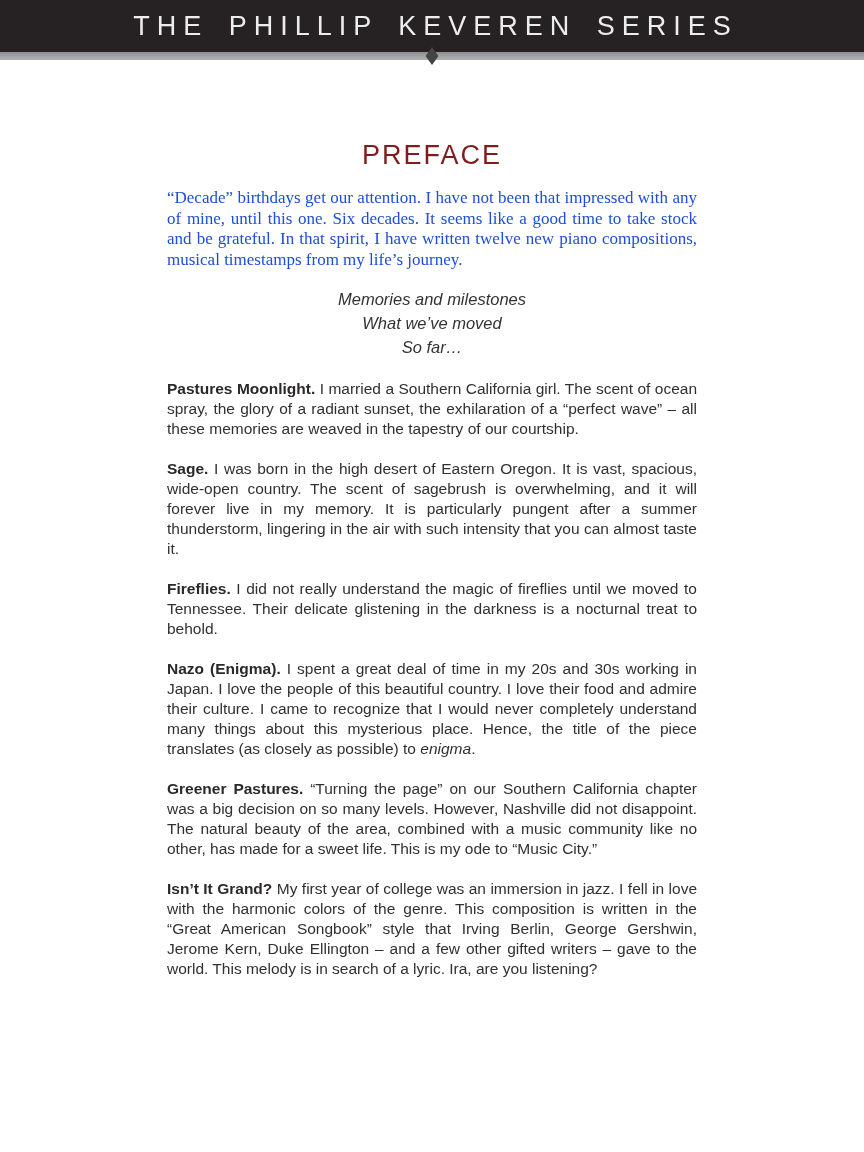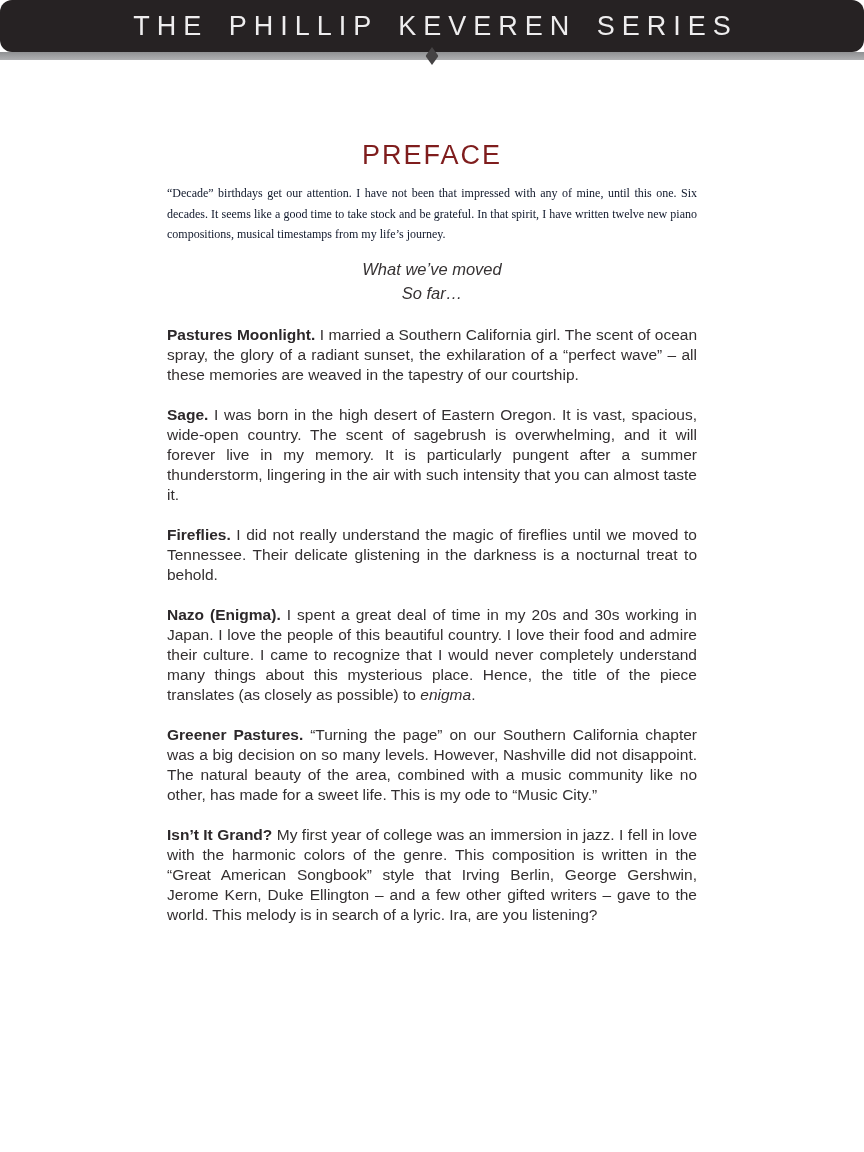--- a/index.html
+++ b/index.html
@@ -13,21 +13,20 @@
     overflow: hidden;
   }
 
   
   .header-bar {
     height: 52px;
     background: #262223;
     display: flex;
     align-items: center;
     justify-content: center;
-    border-radius: 12px;
   }
   .series-title {
     color: #eeedee;
     font-size: 27px;
     font-weight: 300;
     letter-spacing: 7px;
     word-spacing: 6px;
     white-space: nowrap;
     text-indent: 7px; 
   }
@@ -56,24 +55,24 @@
   .preface-title {
     margin: 80px 0 0 0;
     text-align: center;
     font-size: 27px;
     font-weight: 300;
     letter-spacing: 2px;
     color: #7f1d1d;
   }
   .intro {
     font-family: "Liberation Serif", serif;
-    font-size: 12px;
+    font-size: 17px;
     line-height: 20.5px;
     text-align: justify;
-    color: #0f172a;
+    color: #1d4ed8;
   }
   .so-far-heading {
     margin-top: 48px;
     font-size: 18px;
     font-weight: bold;
     letter-spacing: 0.2px;
     color: #2c282a;
   }
   .poem {
     margin-top: 9px;
@@ -104,20 +103,21 @@
 </div>
 
 <main class="content">
 
   <h1 class="preface-title">PREFACE</h1>
 
   <p class="intro">“Decade” birthdays get our attention. I have not been that impressed with any of mine, until this one. Six decades. It seems like a good time to take stock and be grateful. In that spirit, I have written twelve new piano compositions, musical timestamps from my life’s journey.</p>
 
 
   <div class="poem">
+    <div>Memories and milestones</div>
     <div>What we’ve moved</div>
     <div>So far…</div>
   </div>
 
   <p class="piece">
     <span class="piece-title">Pastures Moonlight.</span>
     <span>I married a Southern California girl. The scent of ocean spray, the glory of a radiant sunset, the exhilaration of a “perfect wave” – all these memories are weaved in the tapestry of our courtship.</span><i></i><span></span>
   </p>
 
   <p class="piece">

